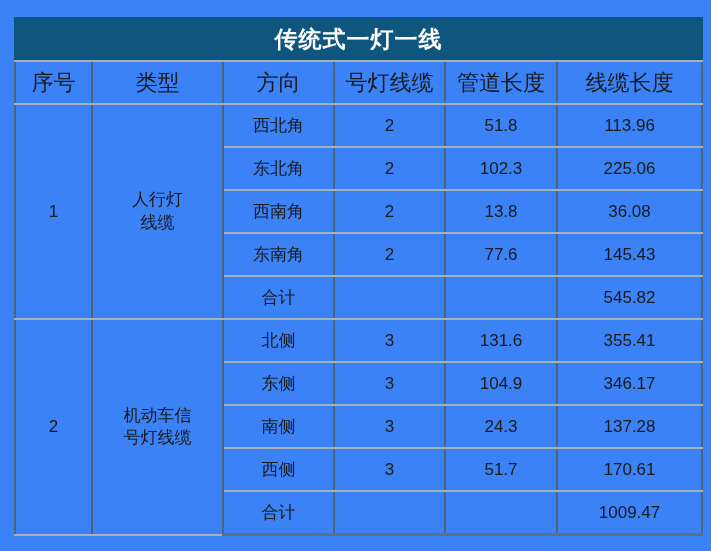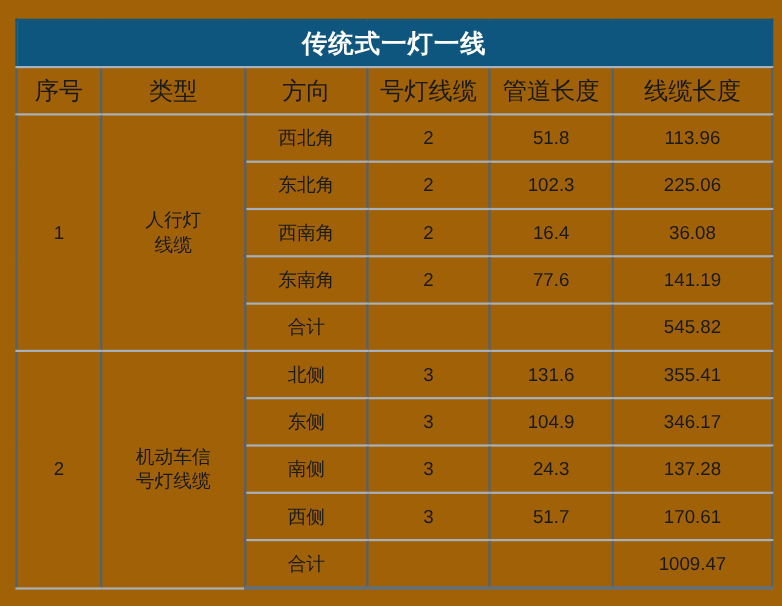--- a/index.html
+++ b/index.html
@@ -1,20 +1,20 @@
 <!DOCTYPE html>
 <html><head>
 <meta charset="utf-8">
 <style>
   html, body { margin: 0; padding: 0; background: #ffffff; }
   .page {
     position: relative;
     width: 711px;
     height: 551px;
-    background: #a16207;
+    background: #3b82f6;
     font-family: "Liberation Sans", "DejaVu Sans", sans-serif;
     overflow: hidden;
   }
   table.lamp-table {
     position: absolute;
     left: 14px;
     top: 17px;
     width: 687px;
     border-collapse: collapse;
     table-layout: fixed;
@@ -96,28 +96,28 @@
         </tr>
         <tr>
           <td>东北角</td>
           <td>2</td>
           <td class="c-right">102.3</td>
           <td class="c-right">225.06</td>
         </tr>
         <tr>
           <td>西南角</td>
           <td>2</td>
-          <td class="c-right">16.4</td>
+          <td class="c-right">13.8</td>
           <td class="c-right">36.08</td>
         </tr>
         <tr>
           <td>东南角</td>
           <td>2</td>
           <td class="c-right">77.6</td>
-          <td class="c-right">141.19</td>
+          <td class="c-right">145.43</td>
         </tr>
         <tr>
           <td>合计</td>
           <td></td>
           <td class="c-right"></td>
           <td class="c-right">545.82</td>
         </tr>
         <tr>
           <td rowspan="5">2</td>
           <td class="c-type" rowspan="5">机动车信

